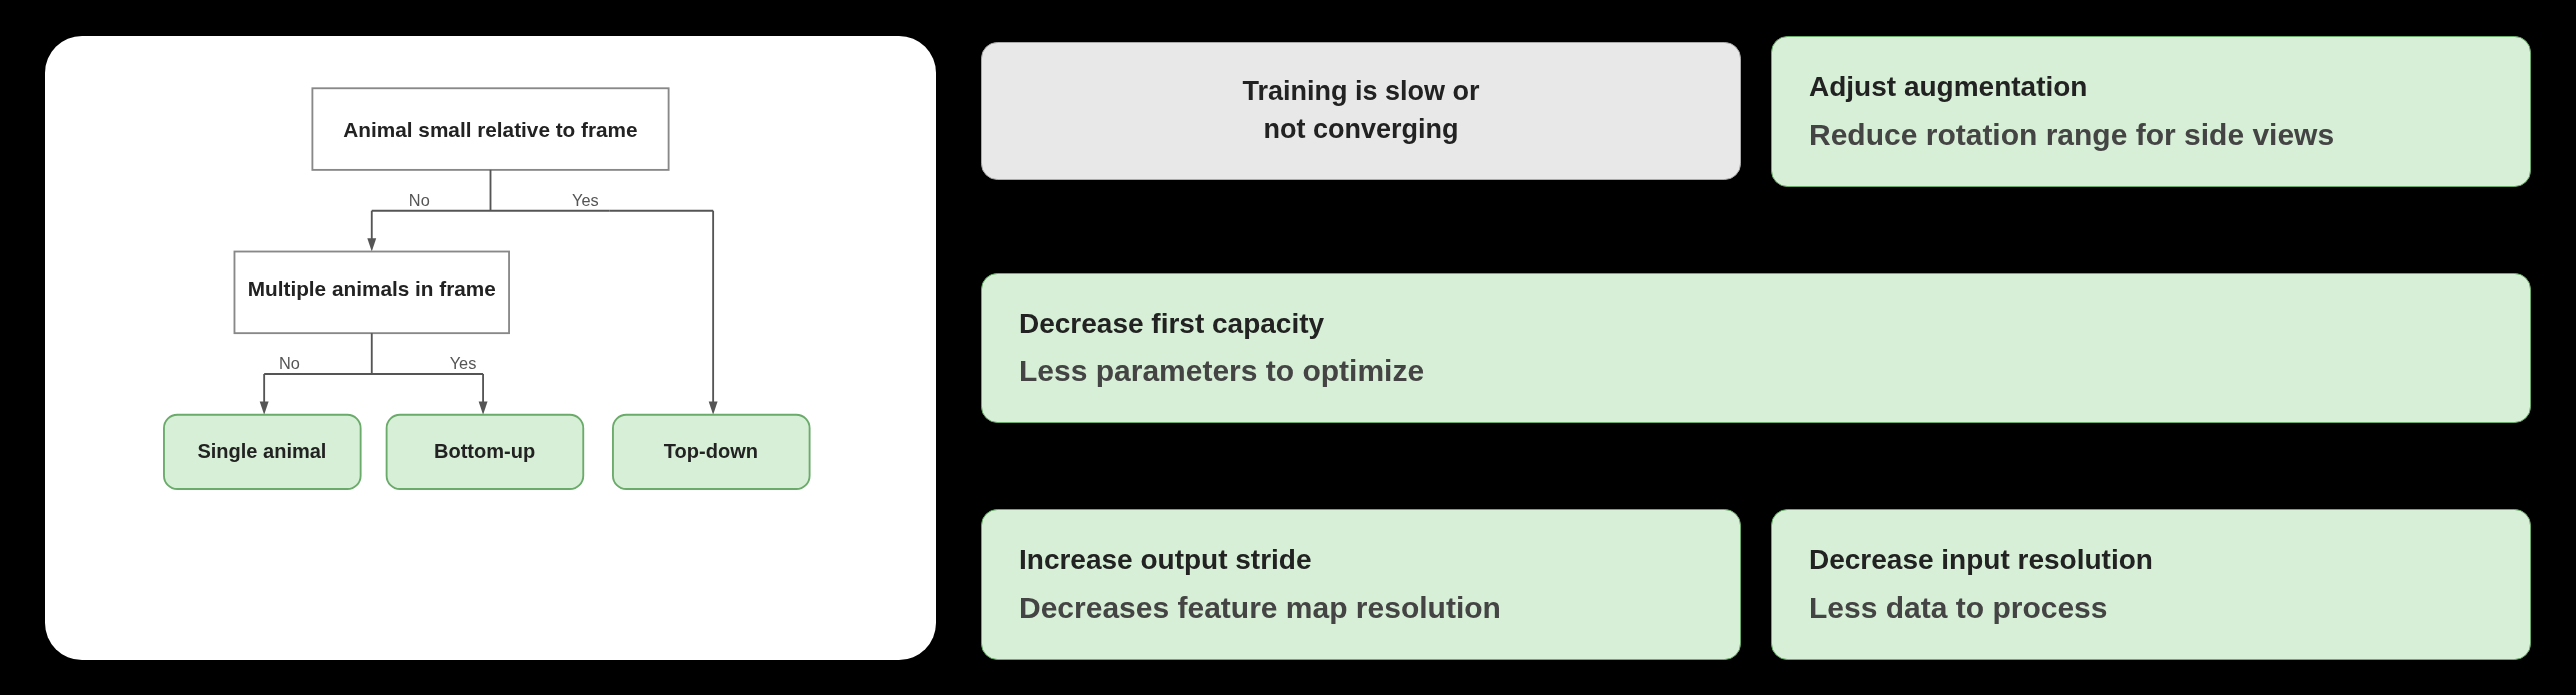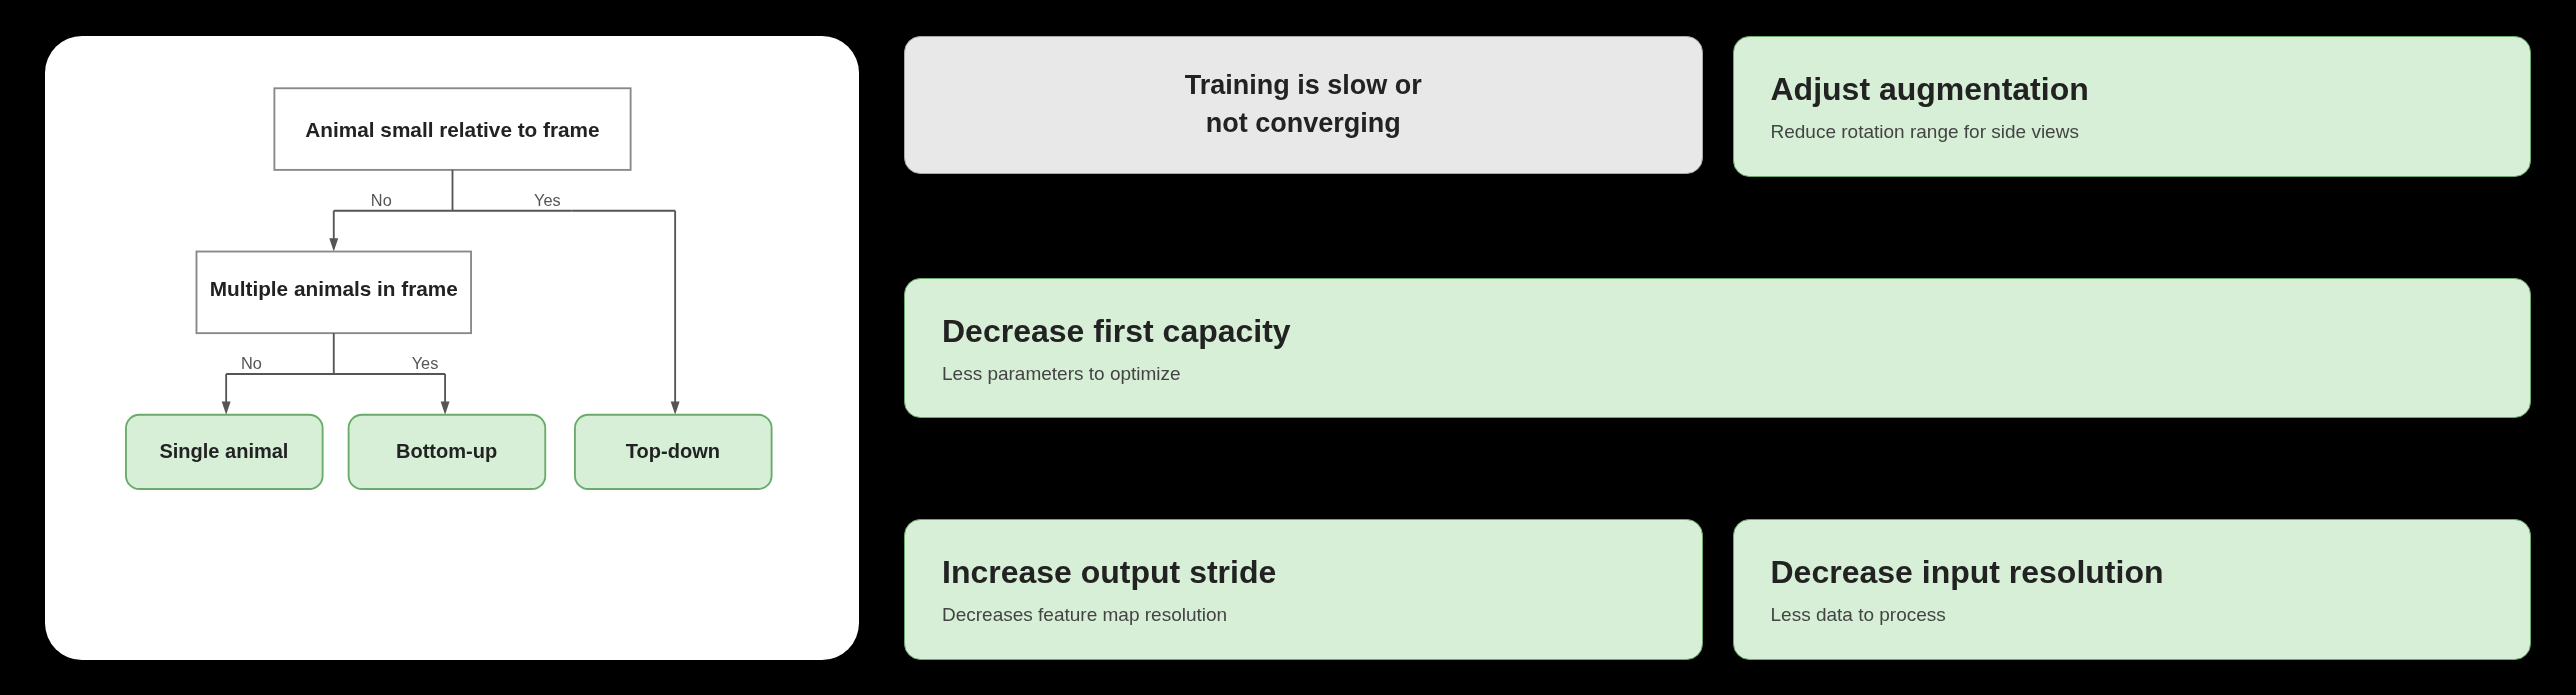--- a/index.html
+++ b/index.html
@@ -19,21 +19,21 @@
       height: 100%;
       align-items: center;
       padding: 30px 45px;
       gap: 45px;
     }
 
     
     .flowchart-panel {
       background: #fff;
       border-radius: 37px;
-      width: 814px;
+      width: 891px;
       height: 624px;
       display: flex;
       align-items: center;
       justify-content: center;
       flex-shrink: 0;
     }
 
     
     .tips-panel {
       display: flex;
@@ -41,21 +41,21 @@
       gap: 22px;
       flex: 1;
       height: 624px;
       justify-content: space-between;
     }
 
     .tips-section {
       display: flex;
       flex-direction: row;
       gap: 30px;
-      align-items: flex-start;
+      align-items: center;
     }
 
     .tip-box-gray {
       border: 1.9px solid #aaa;
       background: #e8e8e8;
       border-radius: 16.3px;
       padding: 30px 37px;
       font-size: 27px;
       color: #222;
       flex: 1;
@@ -78,27 +78,27 @@
       display: flex;
       flex-direction: column;
       align-items: flex-start;
       justify-content: center;
       text-align: left;
       line-height: 1.4;
     }
 
     .tip-title {
       font-weight: bold;
-      font-size: 32px;
+      font-size: 28px;
       margin-bottom: 7.4px;
     }
 
     .tip-sub {
-      font-weight: normal;
-      font-size: 19px;
+      font-weight: bold;
+      font-size: 30px;
       color: #444;
     }
   </style>
 </head>
 <body>
 
 <div class="main-container">
 
   <div class="flowchart-panel">
     <svg width="743" height="564" viewBox="0 0 1000 760">

